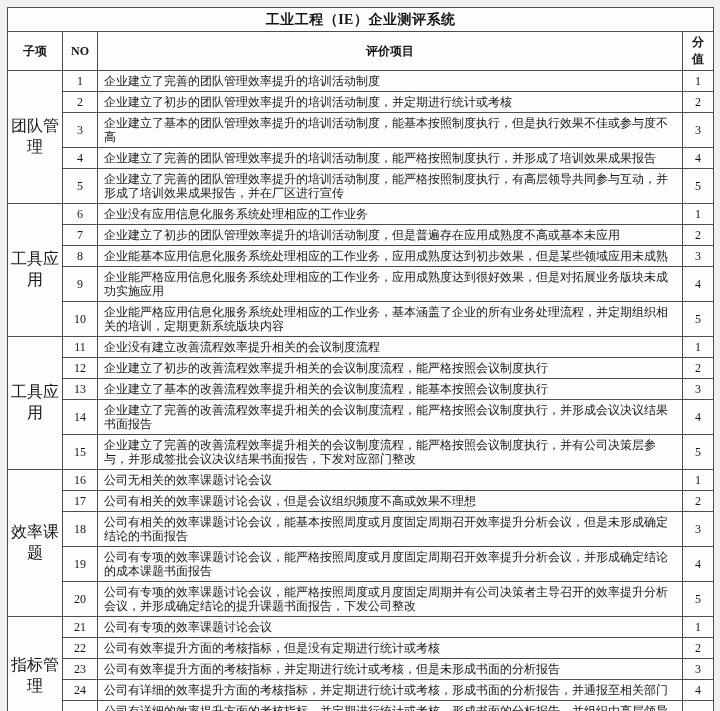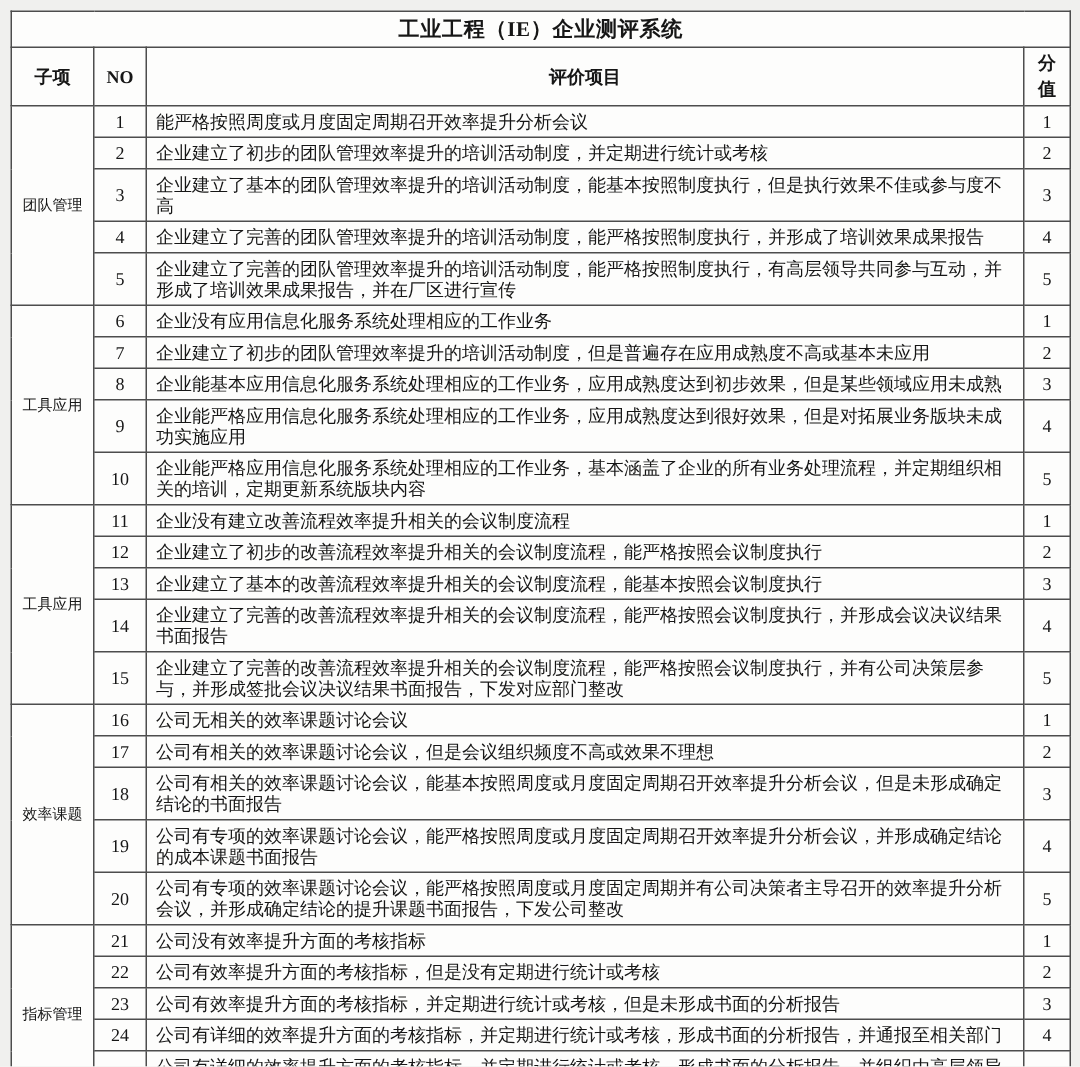--- a/index.html
+++ b/index.html
@@ -42,21 +42,21 @@
     height: 20px;
     text-align: center;
     vertical-align: middle;
     font-size: 12px;
     font-weight: bold;
     padding: 2px 4px;
   }
   td.col-group {
     text-align: center;
     vertical-align: middle;
-    font-size: 10px;
+    font-size: 16px;
     padding: 2px 3px;
   }
   td.col-no {
     text-align: center;
     vertical-align: middle;
     font-size: 12px;
     padding: 2px 3px;
   }
   td.col-item {
     text-align: left;
@@ -91,21 +91,21 @@
         <th class="head-cell">子项</th>
         <th class="head-cell">NO</th>
         <th class="head-cell">评价项目</th>
         <th class="head-cell">分值</th>
       </tr>
     </thead>
     <tbody>
         <tr>
           <td class="col-group" rowspan="5">团队管理</td>
           <td class="col-no">1</td>
-          <td class="col-item">能严格按照周度或月度固定周期召开效率提升分析会议</td>
+          <td class="col-item">企业建立了完善的团队管理效率提升的培训活动制度</td>
           <td class="col-score">1</td>
         </tr>
         <tr>
           <td class="col-no">2</td>
           <td class="col-item">企业建立了初步的团队管理效率提升的培训活动制度，并定期进行统计或考核</td>
           <td class="col-score">2</td>
         </tr>
         <tr>
           <td class="col-no">3</td>
           <td class="col-item">企业建立了基本的团队管理效率提升的培训活动制度，能基本按照制度执行，但是执行效果不佳或参与度不高</td>
@@ -195,21 +195,21 @@
           <td class="col-score">4</td>
         </tr>
         <tr>
           <td class="col-no">20</td>
           <td class="col-item">公司有专项的效率课题讨论会议，能严格按照周度或月度固定周期并有公司决策者主导召开的效率提升分析会议，并形成确定结论的提升课题书面报告，下发公司整改</td>
           <td class="col-score">5</td>
         </tr>
         <tr>
           <td class="col-group" rowspan="5">指标管理</td>
           <td class="col-no">21</td>
-          <td class="col-item">公司没有效率提升方面的考核指标</td>
+          <td class="col-item">公司有专项的效率课题讨论会议</td>
           <td class="col-score">1</td>
         </tr>
         <tr>
           <td class="col-no">22</td>
           <td class="col-item">公司有效率提升方面的考核指标，但是没有定期进行统计或考核</td>
           <td class="col-score">2</td>
         </tr>
         <tr>
           <td class="col-no">23</td>
           <td class="col-item">公司有效率提升方面的考核指标，并定期进行统计或考核，但是未形成书面的分析报告</td>

